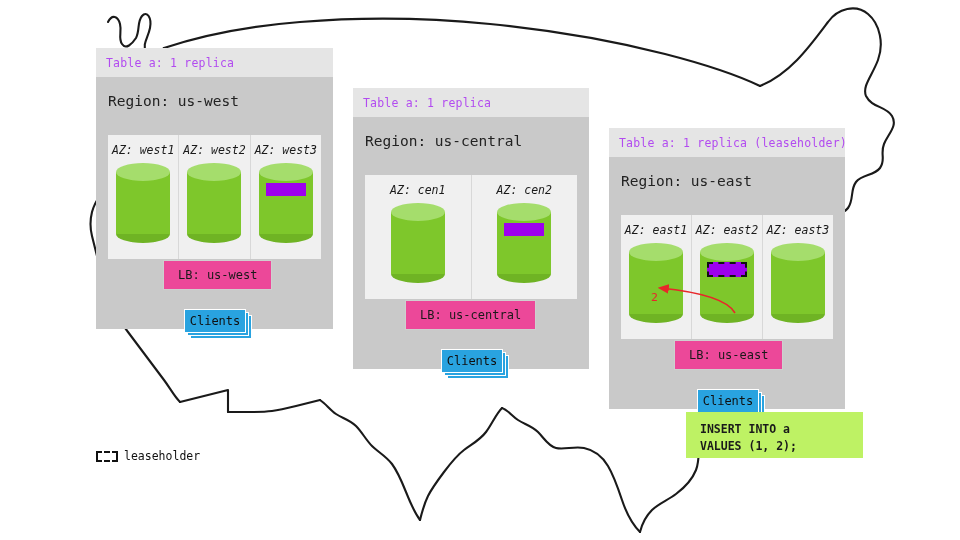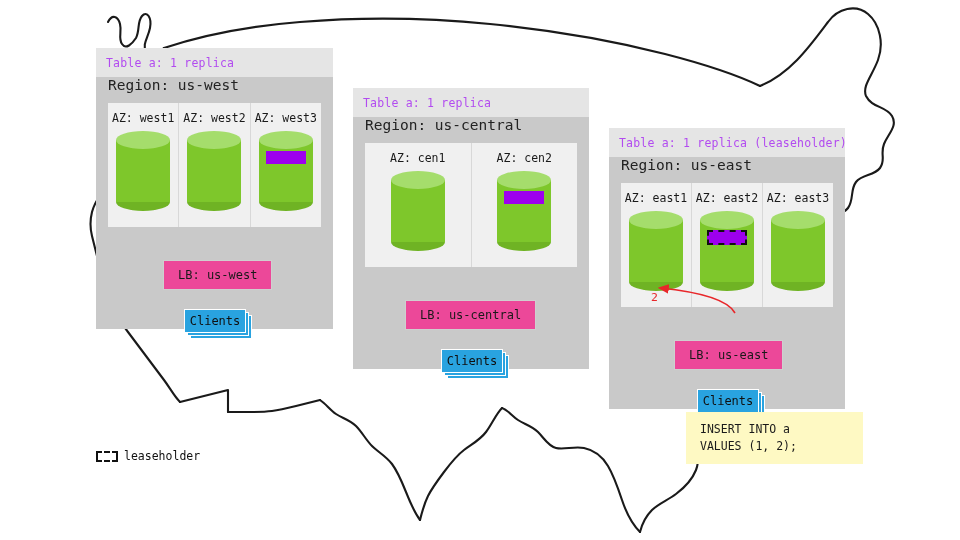--- a/index.html
+++ b/index.html
@@ -36,28 +36,29 @@
     white-space: nowrap;
   }
   .region-body {
     background: #c9c9c9;
     position: relative;
     padding: 0;
   }
   .region-title {
     color: #222222;
     font-size: 14.5px;
-    padding: 0 0 10px 12px;
+    padding: 16px 0 10px 12px;
     white-space: nowrap;
   }
   .az-row {
     display: flex;
     background: #f0f0f0;
-    margin: 0 12px;
+    margin: 16px 12px;
     position: relative;
+    font-style: italic;
   }
   .az-cell {
     flex: 1 1 0;
     position: relative;
     padding: 8px 0 16px 0;
     text-align: center;
     box-sizing: border-box;
   }
   .az-cell + .az-cell { border-left: 1px solid #d8d8d8; }
   .az-label {
@@ -143,26 +144,27 @@
     color: #101010;
     font-size: 12px;
     line-height: 22px;
     text-align: center;
     white-space: nowrap;
   }
 
   
   .sql-box {
     position: absolute;
-    background: #fef9c3;
+    background: #bef264;
     color: #1a1a1a;
     font-size: 11.5px;
     line-height: 1.45;
-    padding: 9px 12px 10px 14px;
+    padding: 9px 12px 4px 14px;
     white-space: pre;
+    font-weight: bold;
   }
 
   
   .legend {
     position: absolute;
     display: flex;
     align-items: center;
     gap: 6px;
   }
   .legend .swatch {

